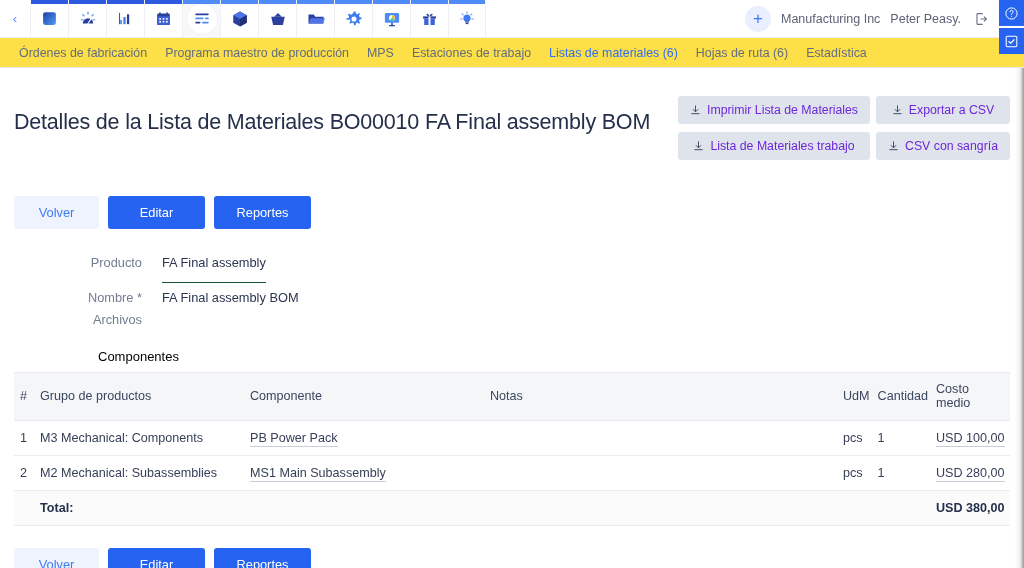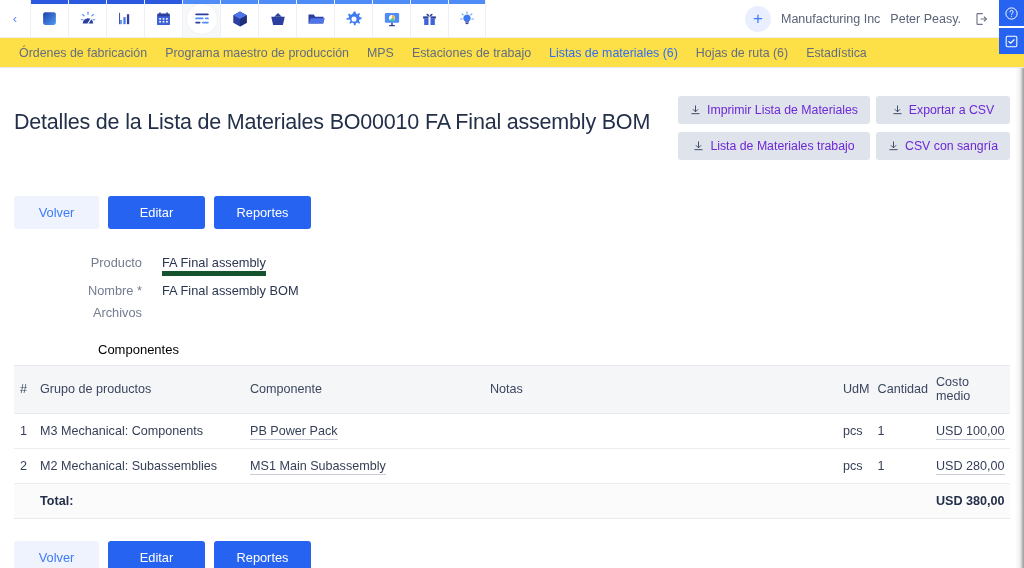--- a/index.html
+++ b/index.html
@@ -159,22 +159,22 @@
   }
   .form-label {
     width: 148px;
     text-align: right;
     padding-right: 20px;
     color: #737c90;
     flex: 0 0 148px;
   }
   .form-value { color: #2b3650; }
   .form-value.link {
-    border-bottom: 5px solid #14532d;
-    padding-bottom: 1px;
+    border-bottom: 1px solid #14532d;
+    padding-bottom: 12px;
   }
 
   .components-label {
     font-size: 13px;
     color: #000000;
     margin-top: 22px;
     padding-left: 84px;
   }
 
   

